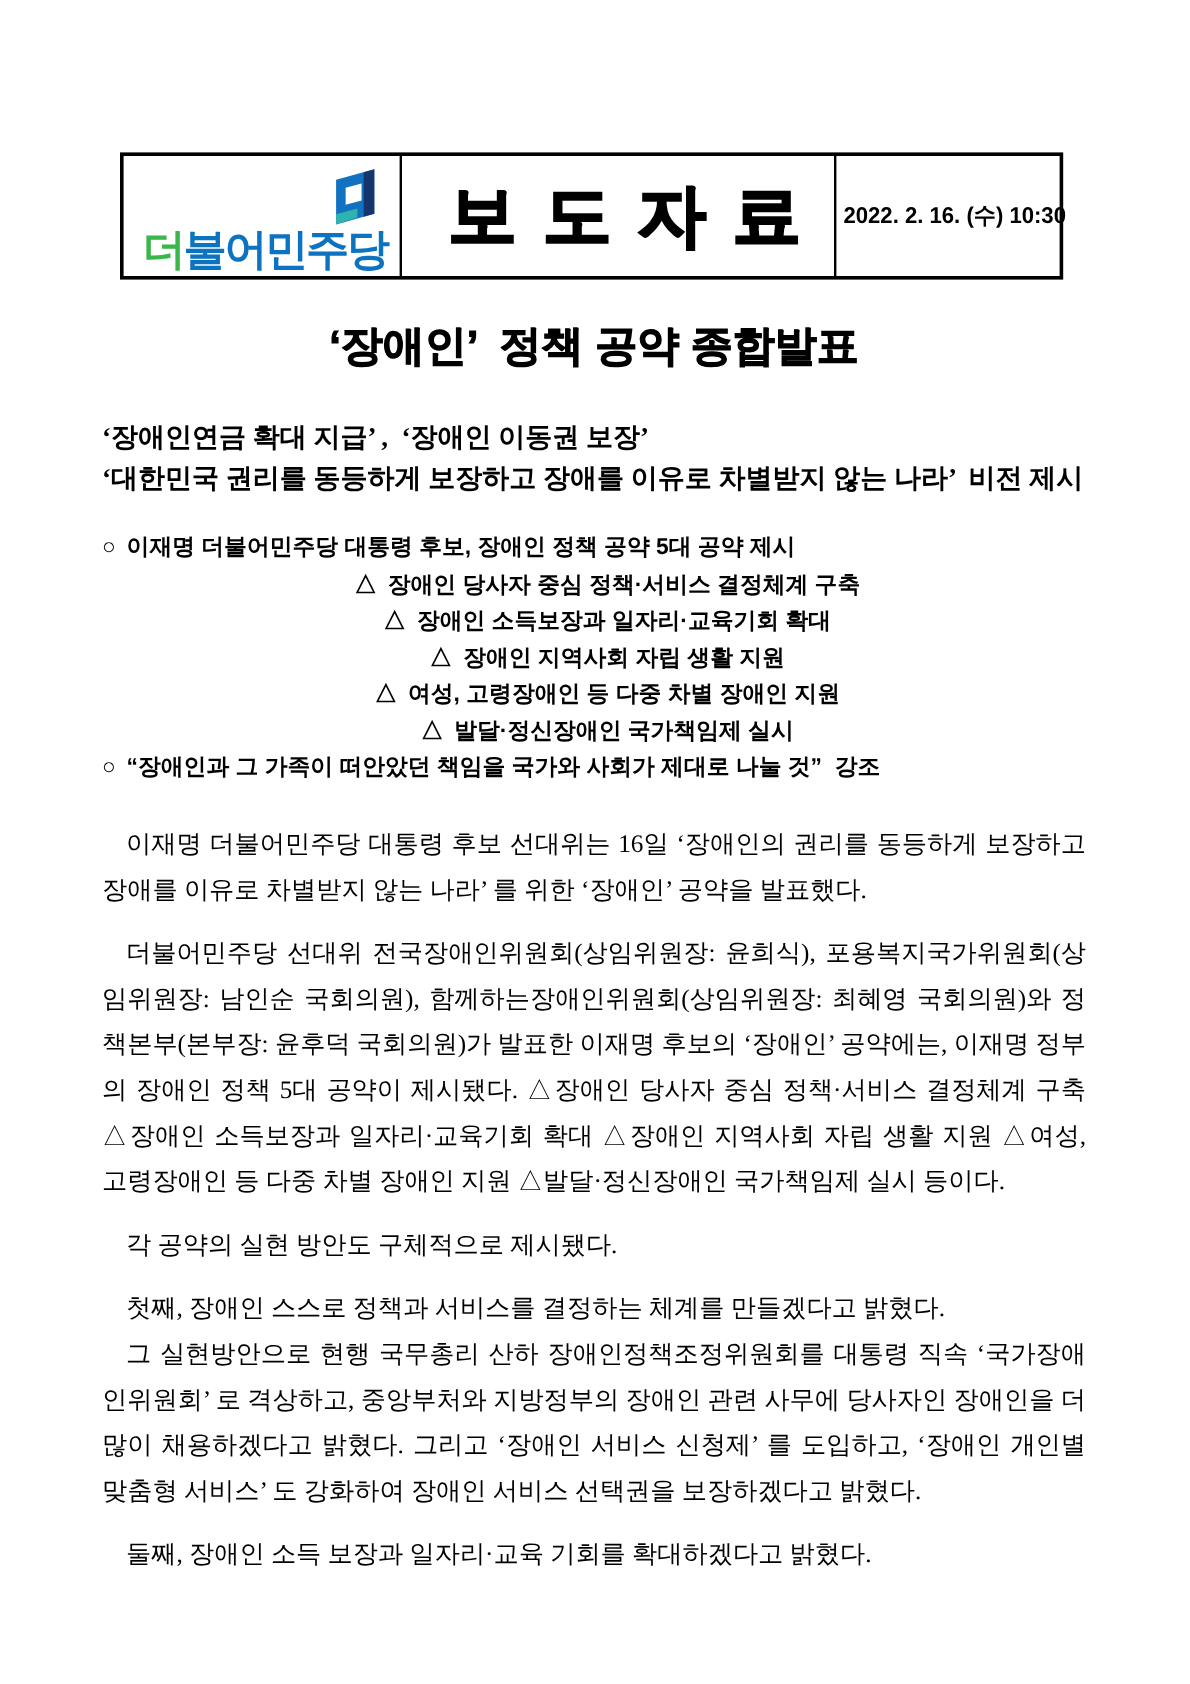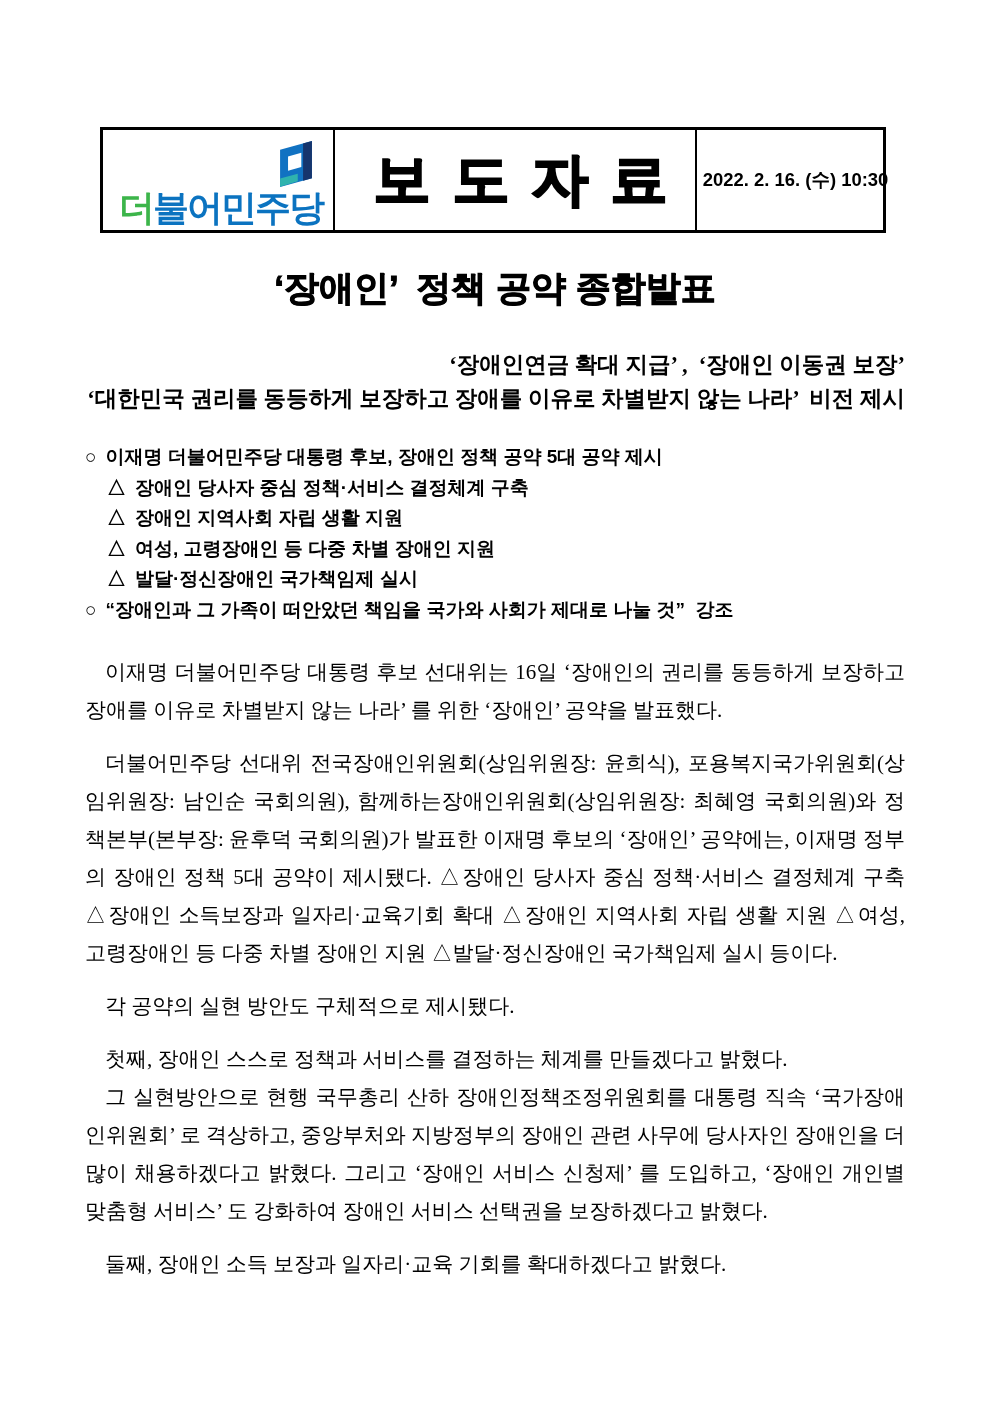--- a/index.html
+++ b/index.html
@@ -93,38 +93,38 @@
     text-align: center;
     font-family: "Liberation Sans", sans-serif;
     font-weight: 900;
     font-size: 35px;
     letter-spacing: 0px;
     white-space: pre-wrap;
     -webkit-text-stroke: 1px #000;
   }
   .subtitles { margin-top: 36px; }
   .subtitle {
-    text-align: right;
+    text-align: left;
     font-weight: bold;
     font-size: 22.5px;
     line-height: 34px;
     white-space: pre-wrap;
   }
 
   
   .summary {
     list-style: none;
     margin-top: 26px;
     font-family: "Liberation Sans", sans-serif;
     font-weight: bold;
     font-size: 19px;
     line-height: 30.5px;
   }
   .summary li { white-space: pre-wrap; }
-  .summary li.indent { padding-left: 22px; }
+  .summary li.indent { padding-left: 22px; text-align: center; }
   .summary .marker { margin-right: 9px; }
 
   
   .body-text { margin-top: 28px; }
   .para {
     font-size: 21px;
     line-height: 38px;
     text-align: justify;
     word-break: break-all;
     text-indent: 20px;
@@ -162,20 +162,21 @@
   <h1 class="main-title">‘장애인’  정책 공약 종합발표</h1>
 
   <div class="subtitles">
     <div class="subtitle">‘장애인연금 확대 지급’ ,  ‘장애인 이동권 보장’</div>
     <div class="subtitle">‘대한민국 권리를 동등하게 보장하고 장애를 이유로 차별받지 않는 나라’  비전 제시</div>
   </div>
 
   <ul class="summary">
     <li><span class="marker">○</span><span>이재명 더불어민주당 대통령 후보, 장애인 정책 공약 5대 공약 제시</span></li>
     <li class="indent"><span class="marker">△</span><span>장애인 당사자 중심 정책·서비스 결정체계 구축</span></li>
+    <li class="indent"><span class="marker">△</span><span>장애인 소득보장과 일자리·교육기회 확대</span></li>
     <li class="indent"><span class="marker">△</span><span>장애인 지역사회 자립 생활 지원</span></li>
     <li class="indent"><span class="marker">△</span><span>여성, 고령장애인 등 다중 차별 장애인 지원</span></li>
     <li class="indent"><span class="marker">△</span><span>발달·정신장애인 국가책임제 실시</span></li>
     <li><span class="marker">○</span><span>“장애인과 그 가족이 떠안았던 책임을 국가와 사회가 제대로 나눌 것”  강조</span></li>
   </ul>
 
   <div class="body-text">
     <p class="para">이재명 더불어민주당 대통령 후보 선대위는 16일  ‘장애인의 권리를 동등하게 보장하고 장애를 이유로 차별받지 않는 나라’ 를 위한  ‘장애인’  공약을 발표했다.</p>
     <p class="para">더불어민주당 선대위  전국장애인위원회(상임위원장:  윤희식),  포용복지국가위원회(상임위원장:  남인순  국회의원),  함께하는장애인위원회(상임위원장:  최혜영  국회의원)와  정책본부(본부장:  윤후덕  국회의원)가  발표한  이재명  후보의  ‘장애인’  공약에는,  이재명  정부의  장애인 정책 5대 공약이 제시됐다. △장애인 당사자 중심 정책·서비스 결정체계 구축 △장애인 소득보장과 일자리·교육기회 확대 △장애인 지역사회 자립 생활 지원 △여성, 고령장애인 등 다중 차별 장애인 지원 △발달·정신장애인 국가책임제 실시 등이다.</p>
     <p class="para">각 공약의 실현 방안도 구체적으로 제시됐다.</p>

